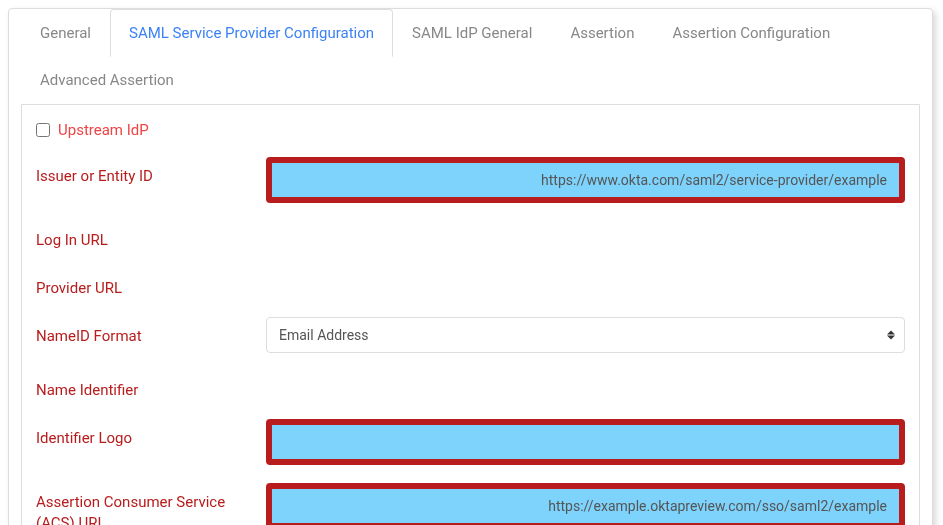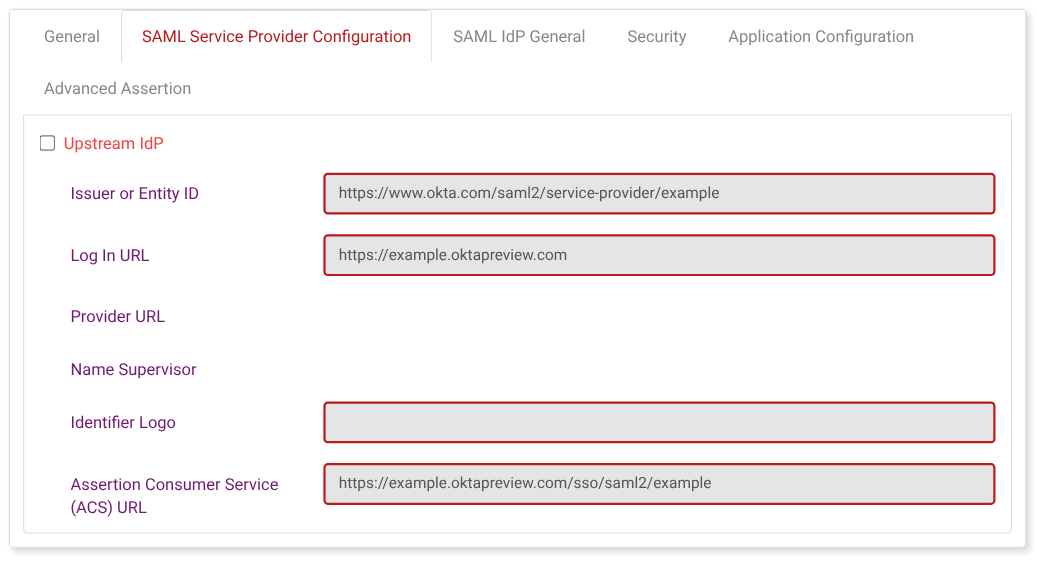--- a/index.html
+++ b/index.html
@@ -33,21 +33,21 @@
       padding: 14px 18px;
       color: #888;
       cursor: pointer;
       font-size: 15px;
       border: 1px solid transparent;
       border-radius: 4px 4px 0 0;
       margin-bottom: -1px;
       white-space: nowrap;
     }
     .tab.active {
-      color: #b91c1c;
+      color: #3b82f6;
       border: 1px solid #ddd;
       border-bottom-color: #fff;
       background: #fff;
     }
     .content {
       border: 1px solid #ddd;
       margin: 0 12px 12px 12px;
       padding: 16px 14px 8px 14px;
       border-radius: 0 0 4px 4px;
       border-top: 1px solid #ddd;
@@ -70,37 +70,37 @@
     }
     .form-row {
       display: flex;
       align-items: flex-start;
       margin-bottom: 18px;
     }
     .form-label {
       width: 230px;
       flex-shrink: 0;
       padding-top: 9px;
-      color: #701a75;
+      color: #b91c1c;
       font-size: 15px;
       line-height: 1.4;
-      margin-left: 28px;
     }
     .form-control {
       flex: 1;
     }
     .form-control input[type="text"] {
       width: 100%;
       padding: 9px 12px;
-      border: 2px solid #b91c1c;
+      border: 6px solid #b91c1c;
       border-radius: 4px;
       font-size: 14px;
       color: #555;
-      background: #e5e5e5;
+      background: #7dd3fc;
       font-family: inherit;
+      text-align: right;
     }
     .select-wrapper {
       position: relative;
       width: 100%;
     }
     .select-wrapper select {
       width: 100%;
       padding: 9px 32px 9px 12px;
       border: 1px solid #ddd;
       border-radius: 4px;
@@ -139,53 +139,64 @@
     }
   </style>
 </head>
 <body>
 
 <div class="panel">
   <div class="tabs">
     <div class="tab">General</div>
     <div class="tab active">SAML Service Provider Configuration</div>
     <div class="tab">SAML IdP General</div>
-    <div class="tab">Security</div>
-    <div class="tab">Application Configuration</div>
+    <div class="tab">Assertion</div>
+    <div class="tab">Assertion Configuration</div>
     <div class="tab">Advanced Assertion</div>
   </div>
 
   <div class="content">
 
     <div class="checkbox-row">
       <input type="checkbox" id="upstream" style="">
       <label for="upstream">Upstream IdP</label>
     </div>
 
     <div class="form-row">
       <div class="form-label">Issuer or Entity ID</div>
       <div class="form-control">
         <input type="text" value="https://www.okta.com/saml2/service-provider/example" style="">
       </div>
     </div>
 
     <div class="form-row">
       <div class="form-label">Log In URL</div>
-      <div class="form-control">
-        <input type="text" value="https://example.oktapreview.com" style="">
-      </div>
     </div>
 
     <div class="form-row">
       <div class="form-label">Provider URL</div>
     </div>
 
-
-    <div class="form-row">
-      <div class="form-label">Name Supervisor</div>
+    <div class="form-row">
+      <div class="form-label">NameID Format</div>
+      <div class="form-control">
+        <div class="select-wrapper">
+          <select>
+            <option>Email Address</option>
+          </select>
+          <div class="select-caret">
+            <div class="caret-up"></div>
+            <div class="caret-down"></div>
+          </div>
+        </div>
+      </div>
+    </div>
+
+    <div class="form-row">
+      <div class="form-label">Name Identifier</div>
     </div>
 
     <div class="form-row">
       <div class="form-label">Identifier Logo</div>
       <div class="form-control">
         <input type="text" value="" style="">
       </div>
     </div>
 
     <div class="form-row" style="margin-bottom:4px;">

